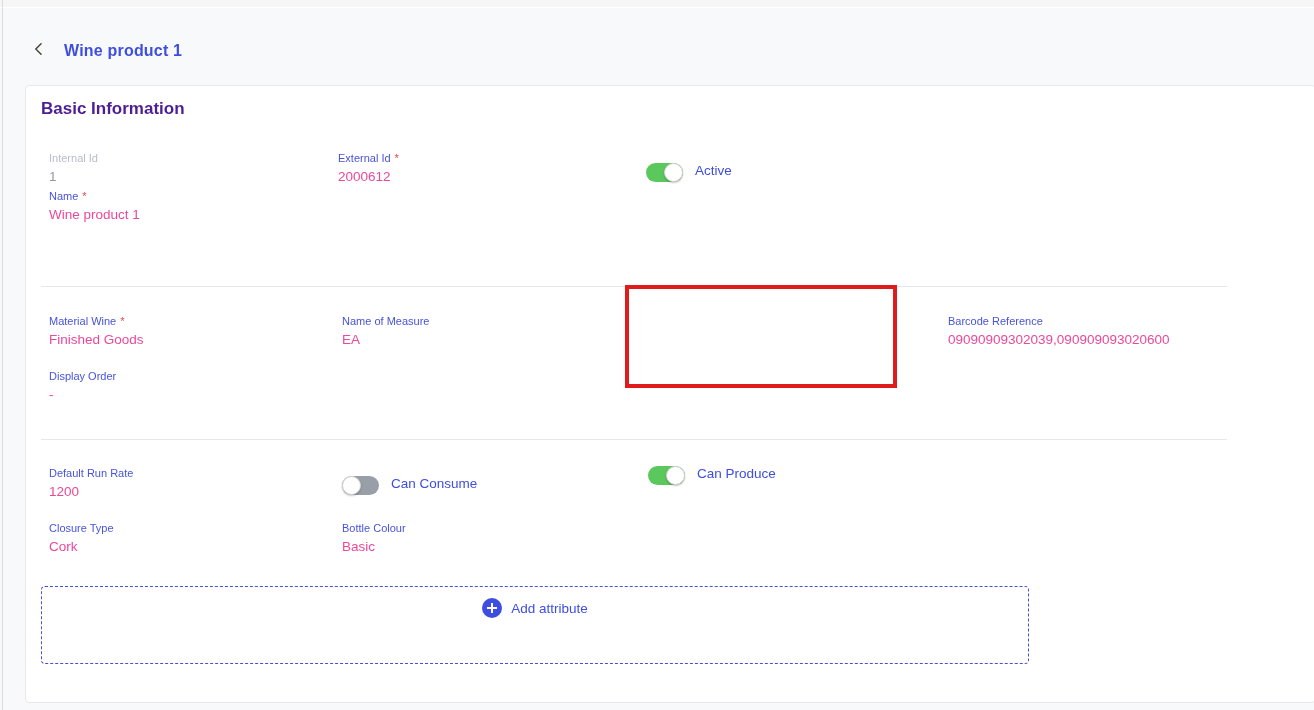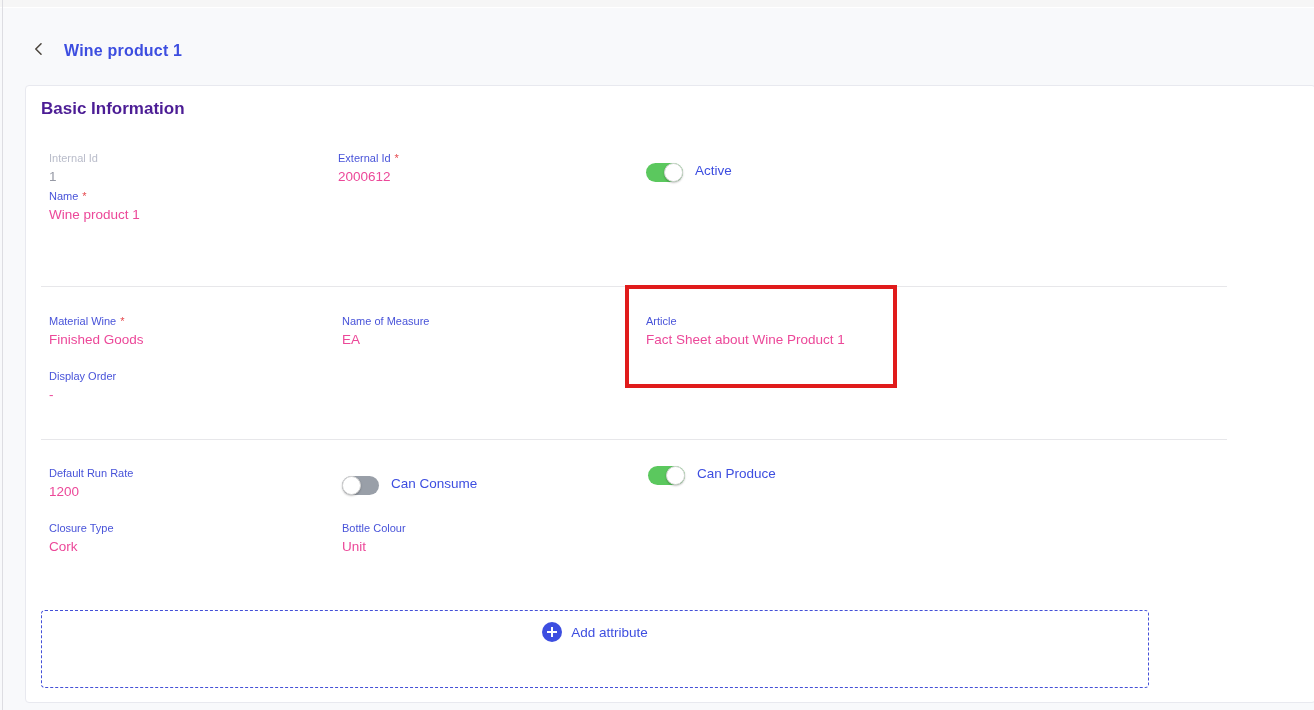--- a/index.html
+++ b/index.html
@@ -44,21 +44,21 @@
     position:absolute; left:0px; top:0px; width:19px; height:19px; border-radius:50%;
     background:#ffffff; border:1px solid #d7d7d7; box-shadow:0 1px 2px rgba(0,0,0,.25);
     transition:left .1s;
   }
   .switch.on { background:#5bc85e; }
   .switch.on .knob { left:18px; }
   .tlabel { font-size:13.5px; color:#3d4ee0; white-space:nowrap; }
 
   
   .add-box {
-    position:absolute; left:15px; top:524px; width:1108px; height:78px;
+    position:absolute; left:15px; top:500px; width:988px; height:78px;
     border:1px dashed #4450d8; border-radius:4px;
     display:flex; justify-content:center; align-items:flex-start;
   }
   .add-btn { margin-top:11px; display:flex; align-items:center; gap:9px; cursor:pointer; }
   .plus-circle {
     width:20px; height:20px; border-radius:50%; background:#3d4ee0; position:relative; flex:0 0 auto;
   }
   .plus-circle::before, .plus-circle::after { content:""; position:absolute; background:#ffffff; }
   .plus-circle::before { left:5px; top:9px; width:10px; height:2px; }
   .plus-circle::after  { left:9px; top:5px; width:2px; height:10px; }
@@ -118,25 +118,25 @@
   <div class="field" style="left:23px; top:229px">
     <div class="flabel"><span>Material Wine</span><span class="req">*</span></div>
     <div class="fvalue">Finished Goods</div>
   </div>
 
   <div class="field" style="left:316px; top:229px">
     <div class="flabel"><span>Name of Measure</span></div>
     <div class="fvalue">EA</div>
   </div>
 
-  <div class="field" style="left:620px; top:229px">
-    <div class="flabel"><span>Article</span></div>
-    <div class="fvalue">Fact Sheet about Wine Product 1</div>
+
+  <div class="field" style="left:922px; top:229px">
+    <div class="flabel"><span>Barcode Reference</span></div>
+    <div class="fvalue">09090909302039,090909093020600</div>
   </div>
-
 
   <div class="field" style="left:23px; top:284px">
     <div class="flabel"><span>Display Order</span></div>
     <div class="fvalue">-</div>
   </div>
 
   <div class="divider" style="top:353px"></div>
 
   <div class="field" style="left:23px; top:381px">
     <div class="flabel"><span>Default Run Rate</span></div>
@@ -157,21 +157,21 @@
     <span class="tlabel">Can Produce</span>
   </div>
 
   <div class="field" style="left:23px; top:436px">
     <div class="flabel"><span>Closure Type</span></div>
     <div class="fvalue">Cork</div>
   </div>
 
   <div class="field" style="left:316px; top:436px">
     <div class="flabel"><span>Bottle Colour</span></div>
-    <div class="fvalue">Unit</div>
+    <div class="fvalue">Basic</div>
   </div>
 
   <div class="add-box">
     <div class="add-btn">
       <span class="plus-circle"></span>
       <span class="add-label">Add attribute</span>
     </div>
   </div>
 
 </div>

